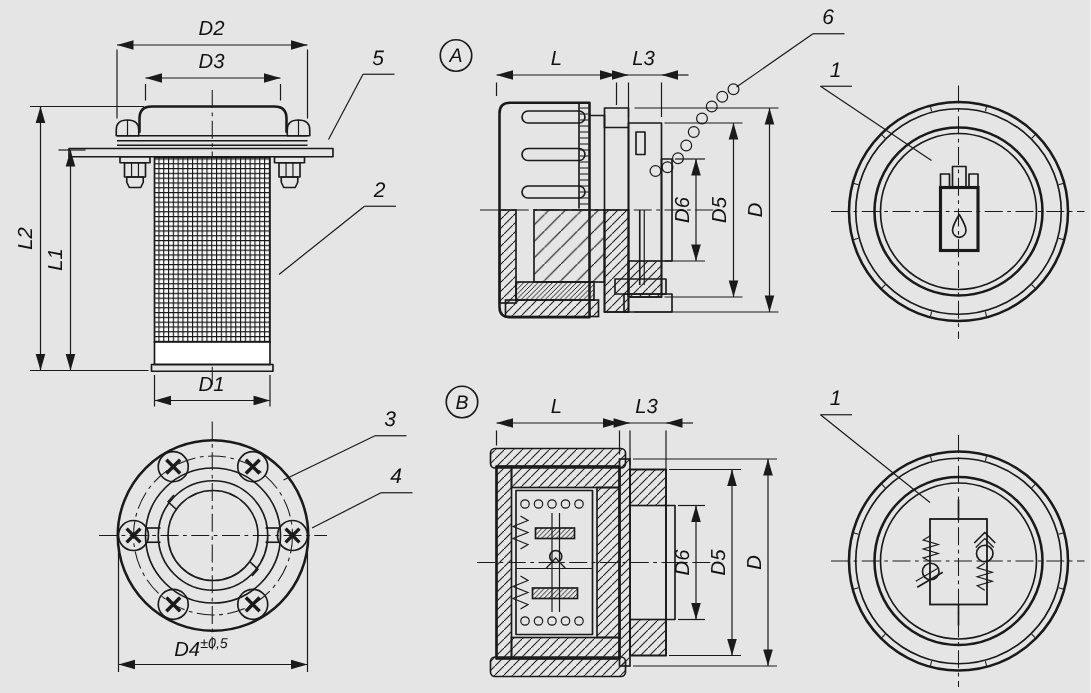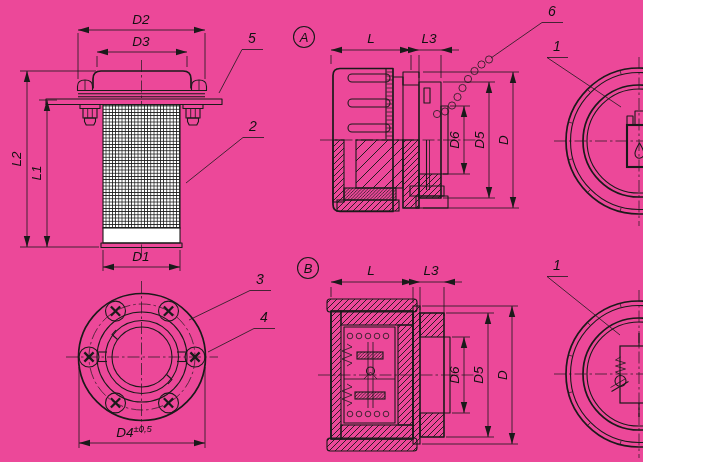--- a/index.html
+++ b/index.html
@@ -1,16 +1,16 @@
 <!DOCTYPE html>
 <html><head>
 <meta charset="utf-8">
 <style>
   html,body{margin:0;padding:0;background:#fff;}
-  .sheet{width:643px;height:462px;background:#ec4899;position:relative;overflow:hidden;}
+  .sheet{width:727px;height:462px;background:#e5e5e5;position:relative;overflow:hidden;}
   svg{display:block;}
   .ol{fill:none;stroke:#1a1a1a;stroke-width:1.7;stroke-linejoin:round;}
   .ol2{fill:none;stroke:#1a1a1a;stroke-width:1.1;stroke-linejoin:round;}
   .thin{fill:none;stroke:#1a1a1a;stroke-width:.8;}
   .dim{fill:none;stroke:#1a1a1a;stroke-width:.8;}
   .cl{fill:none;stroke:#1a1a1a;stroke-width:.7;stroke-dasharray:12 3 2.5 3;}
   .hf{stroke:#1a1a1a;stroke-width:1.1;}
   .tick{stroke:#1a1a1a;stroke-width:.7;}
   .x{stroke:#1a1a1a;stroke-width:2.3;}
   .dimtxt{font-family:"Liberation Sans",sans-serif;font-style:italic;font-size:13.5px;fill:#111;text-anchor:middle;}

